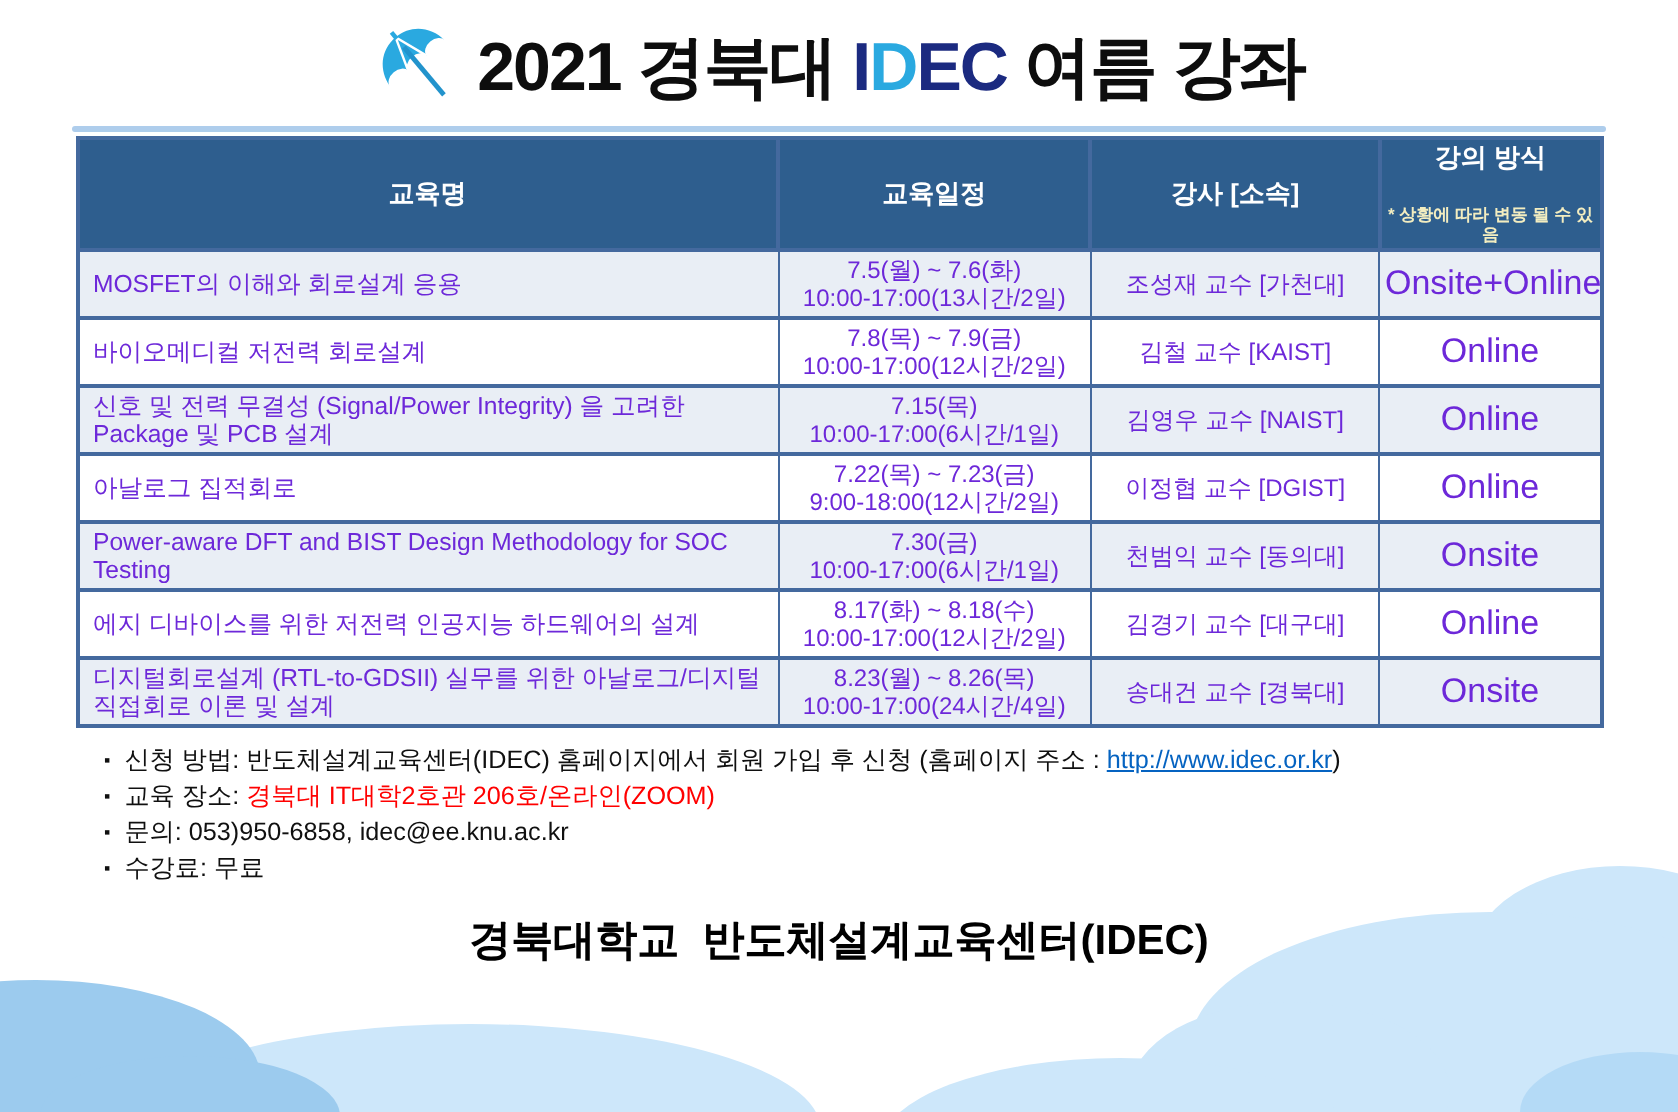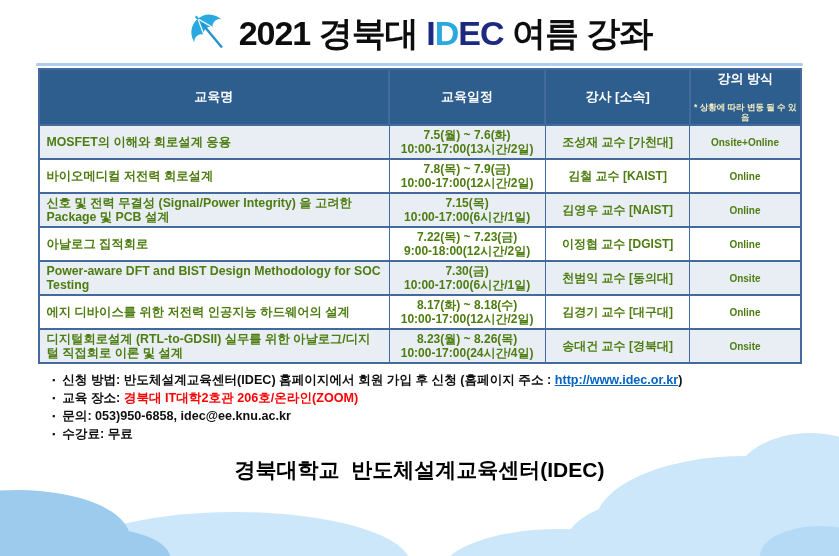--- a/index.html
+++ b/index.html
@@ -15,32 +15,32 @@
   .rule{height:3px;background:#aecdec;margin:3px 36px 0 36px;border-radius:2px;}
   
   table{width:764px;margin:2px auto 0 auto;border-collapse:collapse;table-layout:fixed;padding-left:44px;}
   th{
     background:#2e5e8e;color:#ffffff;font-size:13px;font-weight:700;
     padding:2px 0;border:2px solid #44699e;line-height:1.15;
   }
   th .hdr-note{font-size:8.5px;font-weight:700;color:#f3edc0;margin-top:16px;}
   td{
     border:2px solid #44699e;border-left-width:1px;border-right-width:1px;
-    font-weight:700;font-size:12px;color:#4d7c0f;height:30px;background:#ffffff;
+    font-weight:400;font-size:12px;color:#6d28d9;height:30px;background:#ffffff;
     text-align:center;vertical-align:middle;padding:1px 2px;line-height:1.18;margin-left:15px;
   }
   td:first-child{border-left-width:2px;}
   td:last-child{border-right-width:2px;}
   tbody tr:nth-child(odd) td{background:#e9eef5;}
   td.c-name{text-align:left;padding:1px 7px;font-size:12.3px;}
   td.c-sched div{white-space:nowrap;}
-  td.c-method{font-size:10px;text-align:center;}
+  td.c-method{font-size:17px;text-align:center;}
   
   .notes{list-style:none;margin:7px 0 0 52px;padding:0;}
-  .notes li{font-size:12.6px;font-weight:700;color:#101010;line-height:18px;}
+  .notes li{font-size:12.6px;font-weight:400;color:#101010;line-height:18px;}
   .bullet{display:inline-block;margin-right:7px;font-size:9px;vertical-align:1px;}
   .seg-link{color:#0563c1;text-decoration:underline;}
   .seg-red{color:#ff0000;}
   
   .footer{
     text-align:center;font-size:21px;font-weight:800;color:#000;
     margin-top:13px;letter-spacing:0;white-space:pre-wrap;
   }
   
   .clouds{position:absolute;left:0;bottom:0;width:839px;height:150px;z-index:0;}

